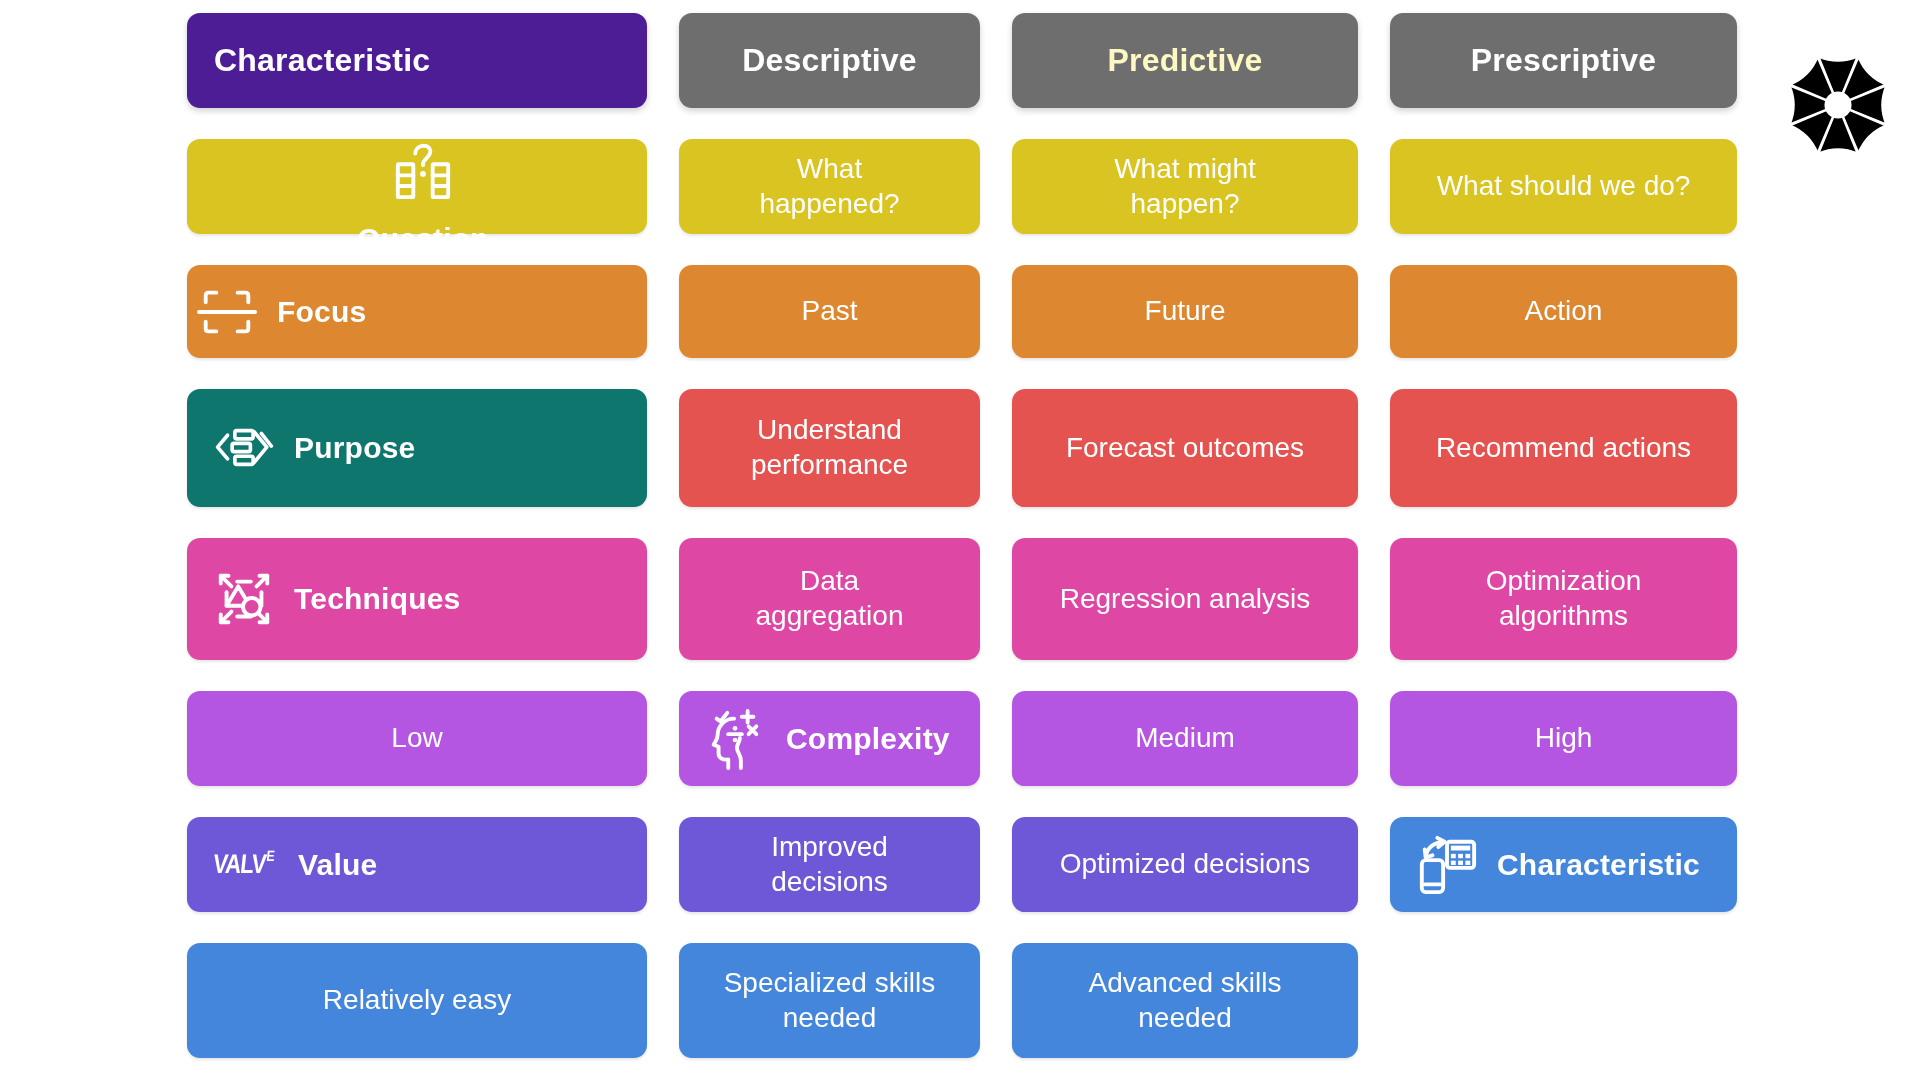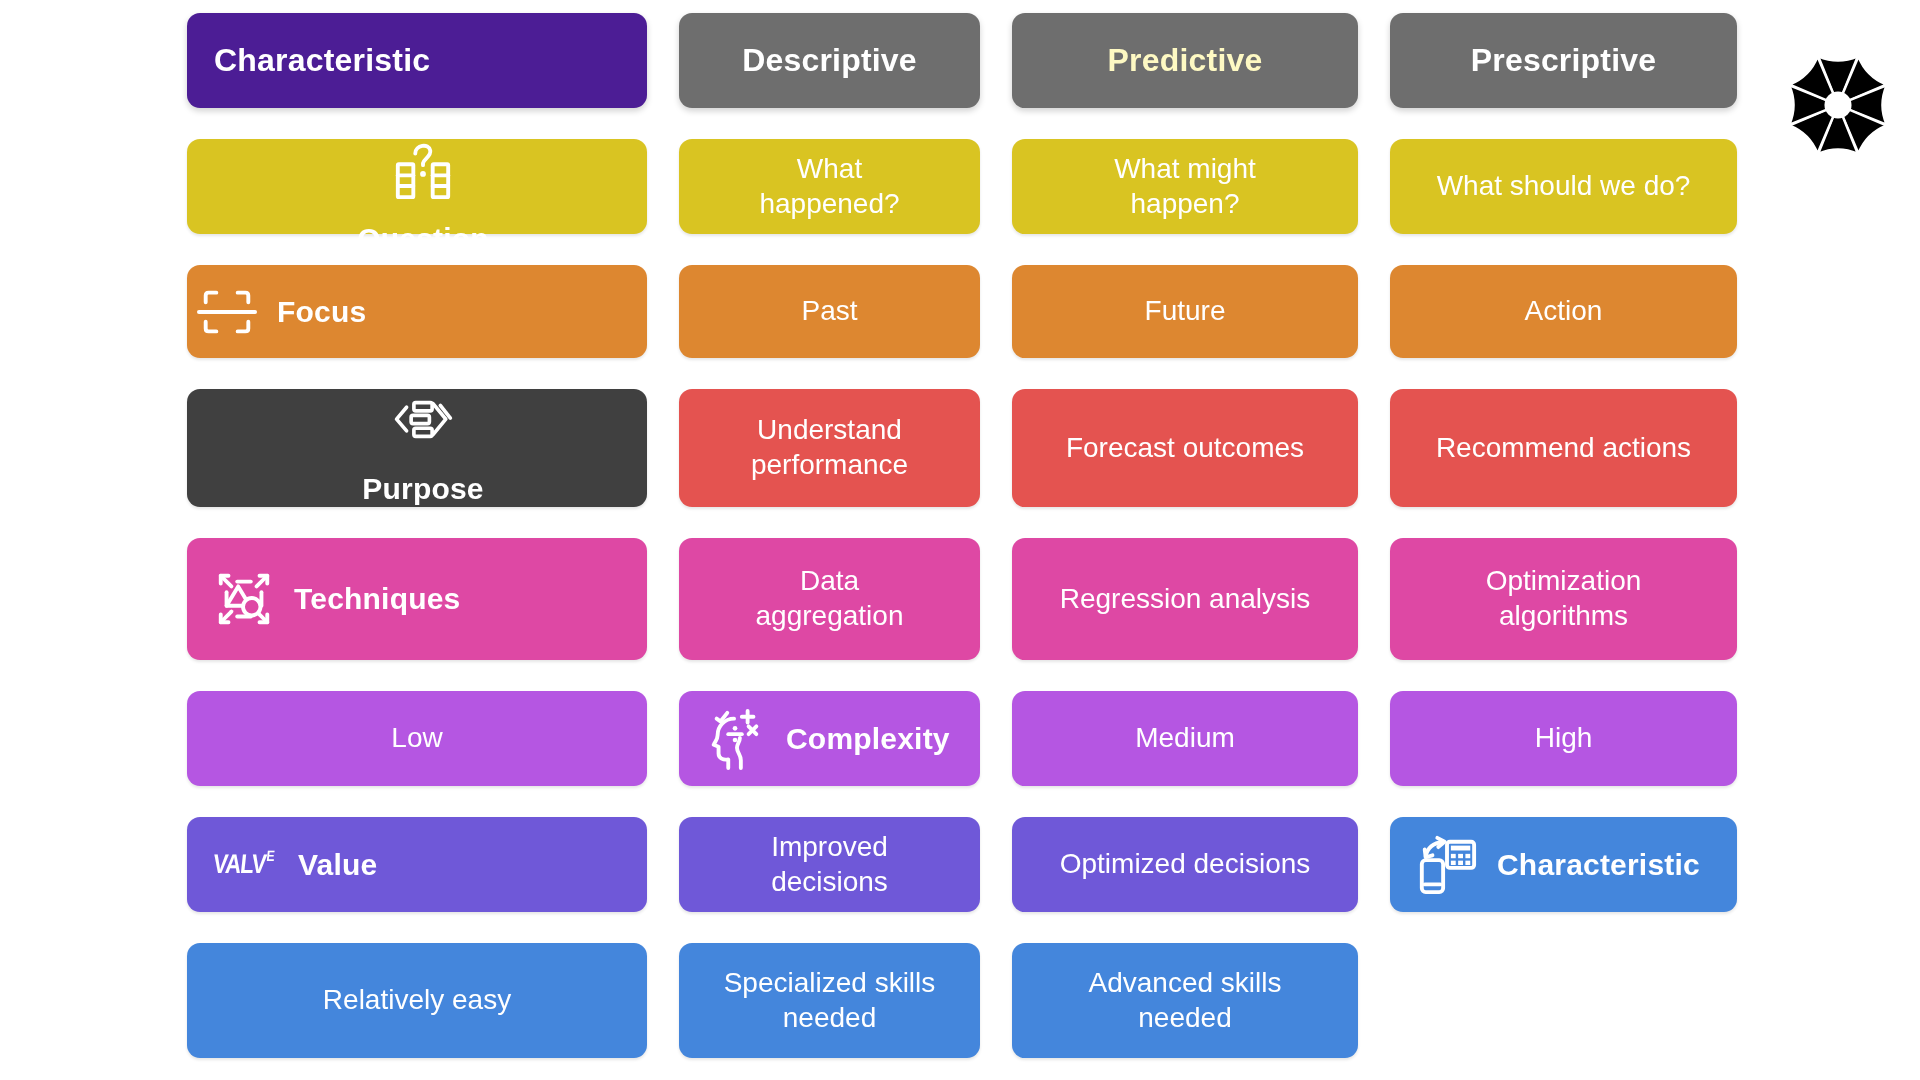--- a/index.html
+++ b/index.html
@@ -94,21 +94,21 @@
           <line x1="3" y1="32" x2="61" y2="32"></line>
         </g>
       </svg>
     </span>
     <span>Focus</span>
   </div>
   <div class="c" style="background: rgb(221, 135, 48); --bg: #dd8730;">Past</div>
   <div class="c" style="background: rgb(221, 135, 48); --bg: #dd8730;">Future</div>
   <div class="c" style="background: rgb(221, 135, 48); --bg: #dd8730;">Action</div>
 
-  <div class="c label" style="background: #404040; flex-direction: column; --bg: #e45350;">
+  <div class="c label" style="background: #0f766e; --bg: #e45350;">
     <span class="icon">
       <svg viewBox="0 0 68 56">
         <g class="ic" stroke-width="4.5">
           <polyline points="16,14 5,27 16,40"></polyline>
           <polyline points="45,10 59,27 45,44"></polyline>
           <polyline points="53,12 64,26"></polyline>
         </g>
         <g class="ic" stroke-width="3">
           <rect x="24" y="9" width="20" height="9" rx="2"></rect>
           <rect x="21" y="23" width="20" height="9" rx="2"></rect>

